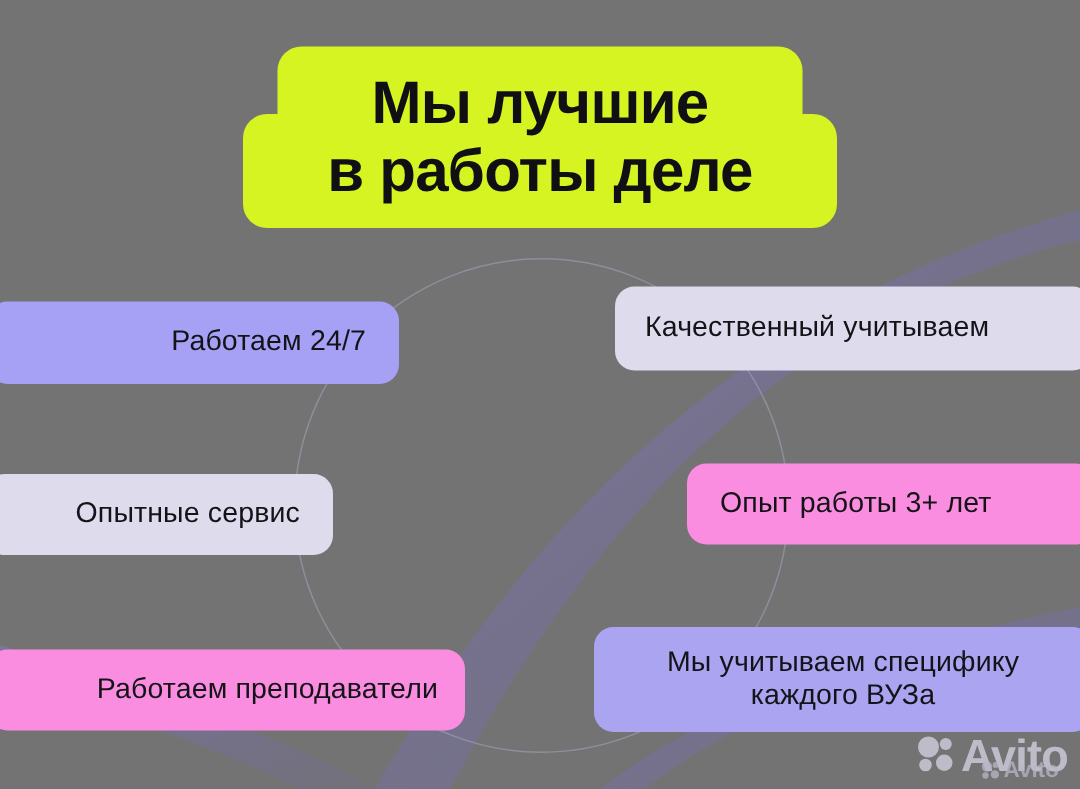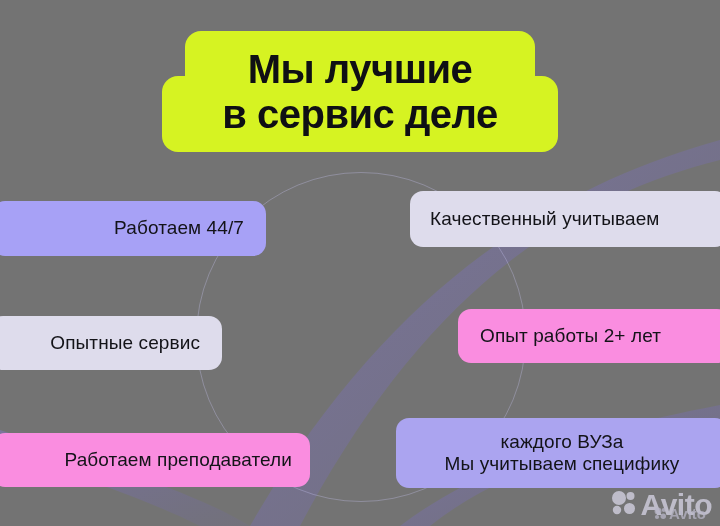--- a/index.html
+++ b/index.html
@@ -194,47 +194,47 @@
     <path d="M 0 430 C 120 470 200 495 250 526 L 200 526 C 140 496 60 470 0 452 Z" fill="url(#swoosh)"></path>
   </svg>
 
   <div class="ring"></div>
 
   <div class="title-wrap">
     <div class="title-box title-box--top"></div>
     <div class="title-box title-box--bottom"></div>
     <div class="title-text">
       <span class="title-line-1">Мы лучшие</span>
-      <span class="title-line-2">в сервис деле</span>
+      <span class="title-line-2">в работы деле</span>
     </div>
   </div>
 
   <div class="bubble b-247">
-    <span>Работаем 44/7</span>
+    <span>Работаем 24/7</span>
   </div>
 
   <div class="bubble b-quality">
     <span>Качественный учитываем</span>
   </div>
 
   <div class="bubble b-service">
     <span>Опытные сервис</span>
   </div>
 
   <div class="bubble b-exp">
-    <span>Опыт работы 2+ лет</span>
+    <span>Опыт работы 3+ лет</span>
   </div>
 
   <div class="bubble b-teachers">
     <span>Работаем преподаватели</span>
   </div>
 
   <div class="bubble bubble-2line b-vuz">
+    <span>Мы учитываем специфику</span>
     <span>каждого ВУЗа</span>
-    <span>Мы учитываем специфику</span>
   </div>
 
 
   <div class="avito">
     <svg width="26" height="26" viewBox="0 0 26 26" aria-hidden="true">
       <circle cx="8" cy="8" r="7" fill="#eceaff"></circle>
       <circle cx="19.5" cy="6" r="4" fill="#eceaff"></circle>
       <circle cx="6" cy="20" r="4.2" fill="#eceaff"></circle>
       <circle cx="18.5" cy="18.5" r="5.5" fill="#eceaff"></circle>
     </svg>

